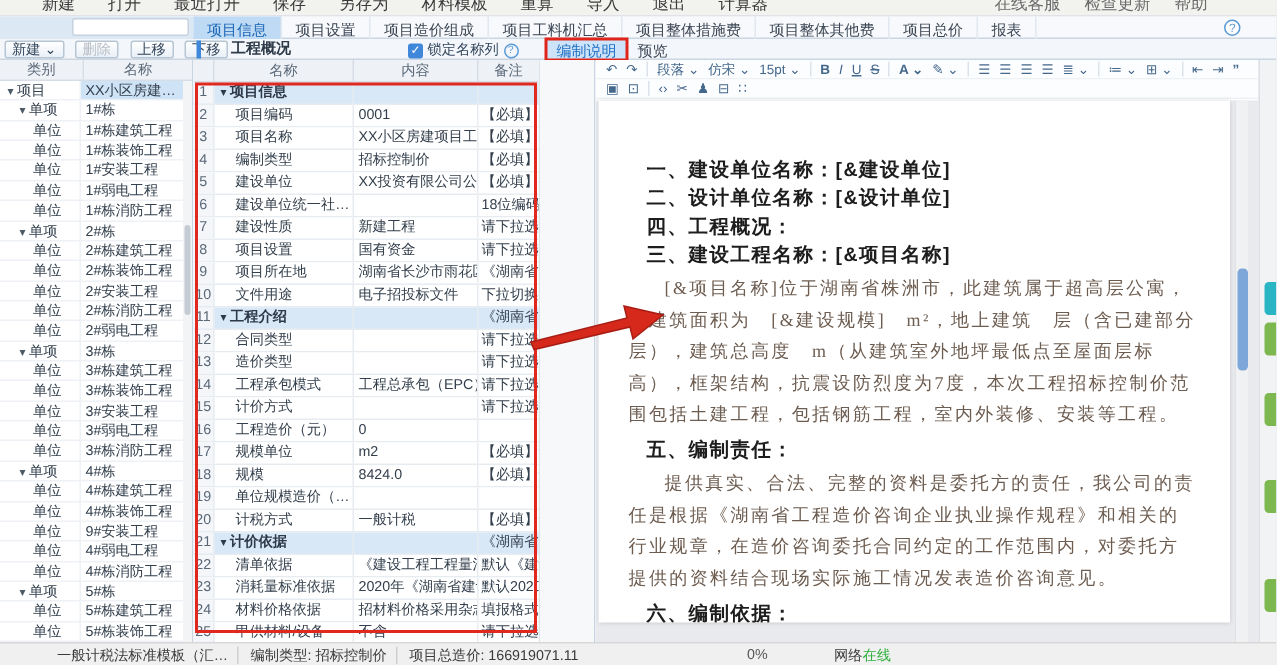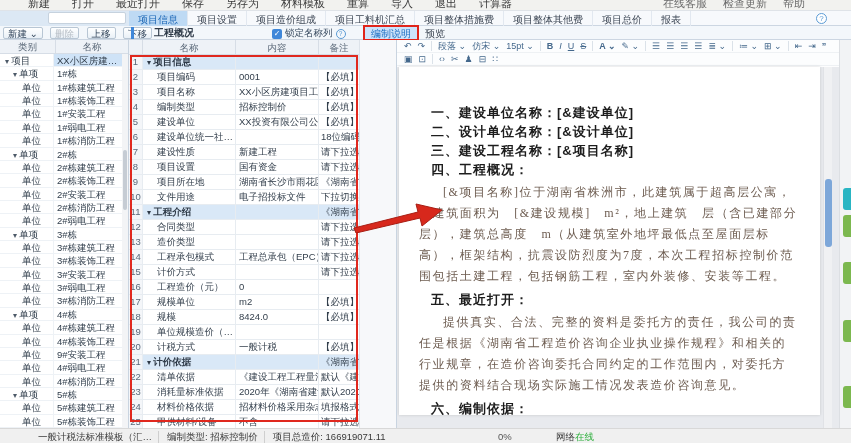--- a/index.html
+++ b/index.html
@@ -505,24 +505,24 @@
       
     <span class="tb">↶</span><span class="tb">↷</span><span class="tb sep"></span><span class="tb">段落 ⌄</span><span class="tb">仿宋 ⌄</span><span class="tb">15pt ⌄</span><span class="tb sep"></span><span class="tb bold">B</span><span class="tb ital">I</span><span class="tb und">U</span><span class="tb strike">S</span><span class="tb sep"></span><span class="tb bold">A ⌄</span><span class="tb">✎ ⌄</span><span class="tb sep"></span><span class="tb">☰</span><span class="tb">☰</span><span class="tb">☰</span><span class="tb">☰</span><span class="tb">≣ ⌄</span><span class="tb sep"></span><span class="tb">≔ ⌄</span><span class="tb">⊞ ⌄</span><span class="tb sep"></span><span class="tb">⇤</span><span class="tb">⇥</span><span class="tb bold">”</span></div>
     <div class="ed-toolbar">
       
     <span class="tb">▣</span><span class="tb">⊡</span><span class="tb sep"></span><span class="tb">‹›</span><span class="tb">✂</span><span class="tb">♟</span><span class="tb">⊟</span><span class="tb">∷</span></div>
     <div class="doc-area">
       <div class="doc-page">
 
       <div class="doc-h">一、建设单位名称：[&amp;建设单位]</div>
           <div class="doc-h">二、设计单位名称：[&amp;设计单位]</div>
+          <div class="doc-h">四、工程概况：</div>
           <div class="doc-h">三、建设工程名称：[&amp;项目名称]</div>
-          <div class="doc-h">四、工程概况：</div>
           <div class="doc-p">[&amp;项目名称]位于湖南省株洲市，此建筑属于超高层公寓，总建筑面积为　[&amp;建设规模]　m²，地上建筑　层（含已建部分　层），建筑总高度　m（从建筑室外地坪最低点至屋面层标高），框架结构，抗震设防烈度为7度，本次工程招标控制价范围包括土建工程，包括钢筋工程，室内外装修、安装等工程。</div>
-          <div class="doc-h">五、最近打开：</div>
+          <div class="doc-h">五、编制责任：</div>
           <div class="doc-p">提供真实、合法、完整的资料是委托方的责任，我公司的责任是根据《湖南省工程造价咨询企业执业操作规程》和相关的行业规章，在造价咨询委托合同约定的工作范围内，对委托方提供的资料结合现场实际施工情况发表造价咨询意见。</div>
           <div class="doc-h">六、编制依据：</div>
         </div>
       <div class="doc-scroll">
           <div class="doc-thumb"></div>
         </div>
     </div>
   </div>
 
   <div class="dock">

